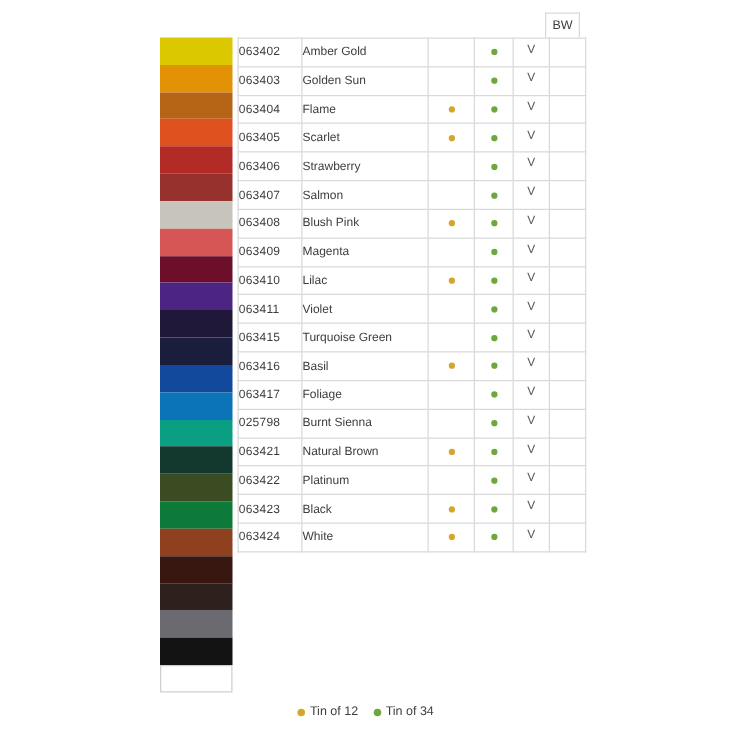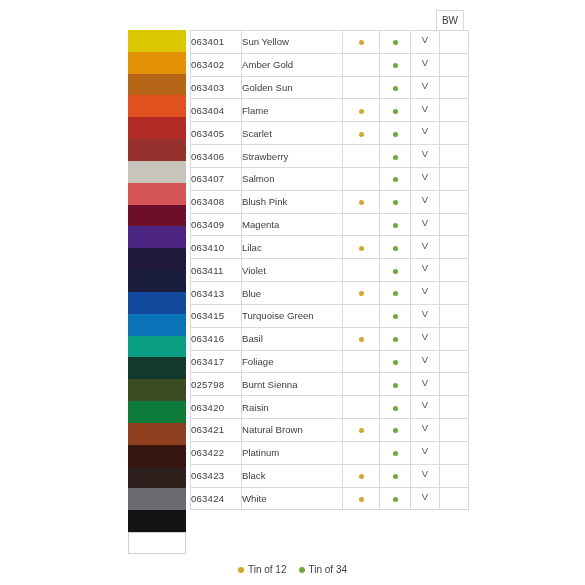--- a/index.html
+++ b/index.html
@@ -166,30 +166,20 @@
     </div>
 
   <div id="bw-header">
     <span>BW</span>
   </div>
 
   <div id="table-wrap">
     <table class="color-table">
       <tbody id="table-body">
           <tr>
-            <td class="c-code">063401</td>
-            <td class="c-name">Sun Yellow</td>
-            <td class="c-dot12"><span class="dot d12" style="background: rgb(212, 166, 44);"></span></td>
-            <td class="c-dot24"><span class="dot d24" style="background: rgb(110, 167, 59);"></span></td>
-            <td class="c-v">
-              <span class="vmark">V</span>
-            </td>
-            <td class="c-bw"></td>
-          </tr>
-          <tr>
             <td class="c-code">063402</td>
             <td class="c-name">Amber Gold</td>
             <td class="c-dot12"></td>
             <td class="c-dot24"><span class="dot d24" style="background: rgb(110, 167, 59);"></span></td>
             <td class="c-v">
               <span class="vmark">V</span>
             </td>
             <td class="c-bw"></td>
           </tr>
           <tr>
@@ -276,30 +266,20 @@
             <td class="c-code">063411</td>
             <td class="c-name">Violet</td>
             <td class="c-dot12"></td>
             <td class="c-dot24"><span class="dot d24" style="background: rgb(110, 167, 59);"></span></td>
             <td class="c-v">
               <span class="vmark">V</span>
             </td>
             <td class="c-bw"></td>
           </tr>
           <tr>
-            <td class="c-code">063413</td>
-            <td class="c-name">Blue</td>
-            <td class="c-dot12"><span class="dot d12" style="background: rgb(212, 166, 44);"></span></td>
-            <td class="c-dot24"><span class="dot d24" style="background: rgb(110, 167, 59);"></span></td>
-            <td class="c-v">
-              <span class="vmark">V</span>
-            </td>
-            <td class="c-bw"></td>
-          </tr>
-          <tr>
             <td class="c-code">063415</td>
             <td class="c-name">Turquoise Green</td>
             <td class="c-dot12"></td>
             <td class="c-dot24"><span class="dot d24" style="background: rgb(110, 167, 59);"></span></td>
             <td class="c-v">
               <span class="vmark">V</span>
             </td>
             <td class="c-bw"></td>
           </tr>
           <tr>
@@ -318,30 +298,20 @@
             <td class="c-dot12"></td>
             <td class="c-dot24"><span class="dot d24" style="background: rgb(110, 167, 59);"></span></td>
             <td class="c-v">
               <span class="vmark">V</span>
             </td>
             <td class="c-bw"></td>
           </tr>
           <tr>
             <td class="c-code">025798</td>
             <td class="c-name">Burnt Sienna</td>
-            <td class="c-dot12"></td>
-            <td class="c-dot24"><span class="dot d24" style="background: rgb(110, 167, 59);"></span></td>
-            <td class="c-v">
-              <span class="vmark">V</span>
-            </td>
-            <td class="c-bw"></td>
-          </tr>
-          <tr>
-            <td class="c-code">063420</td>
-            <td class="c-name">Raisin</td>
             <td class="c-dot12"></td>
             <td class="c-dot24"><span class="dot d24" style="background: rgb(110, 167, 59);"></span></td>
             <td class="c-v">
               <span class="vmark">V</span>
             </td>
             <td class="c-bw"></td>
           </tr>
           <tr>
             <td class="c-code">063421</td>
             <td class="c-name">Natural Brown</td>

